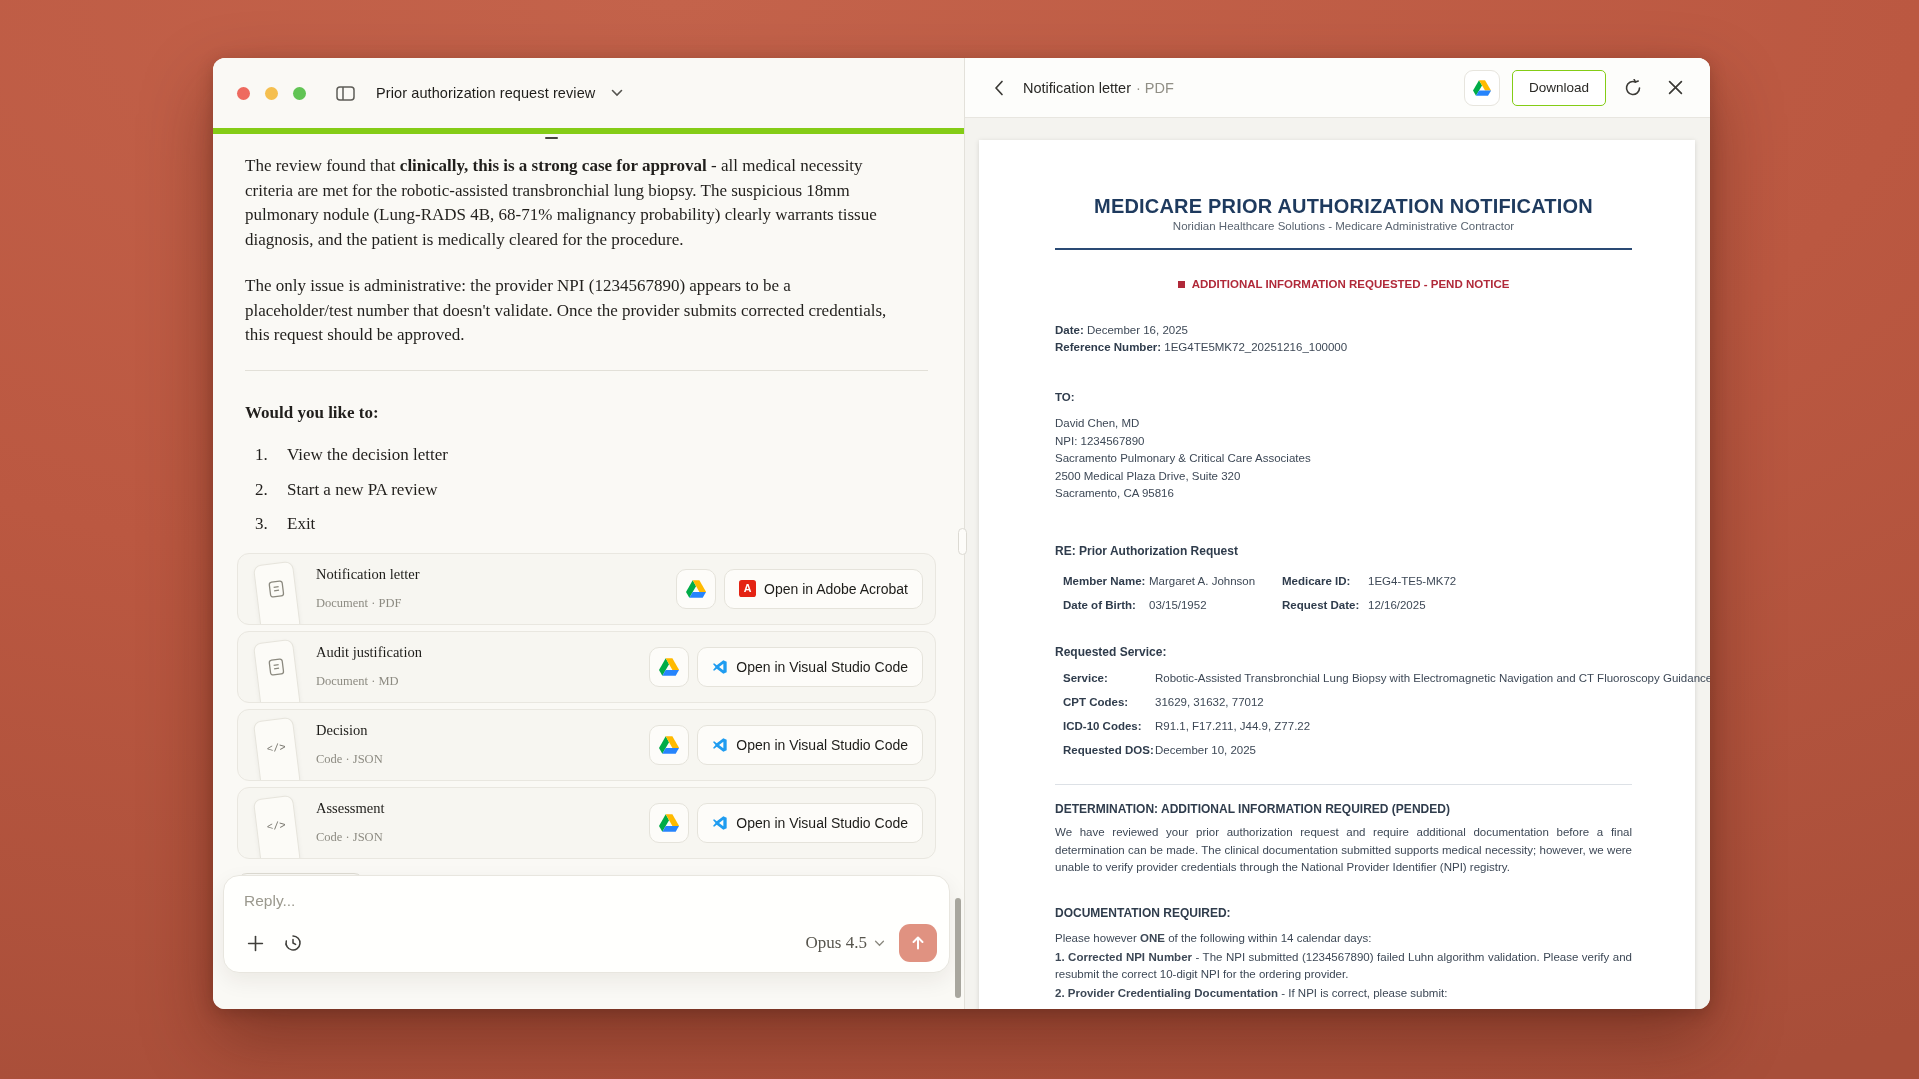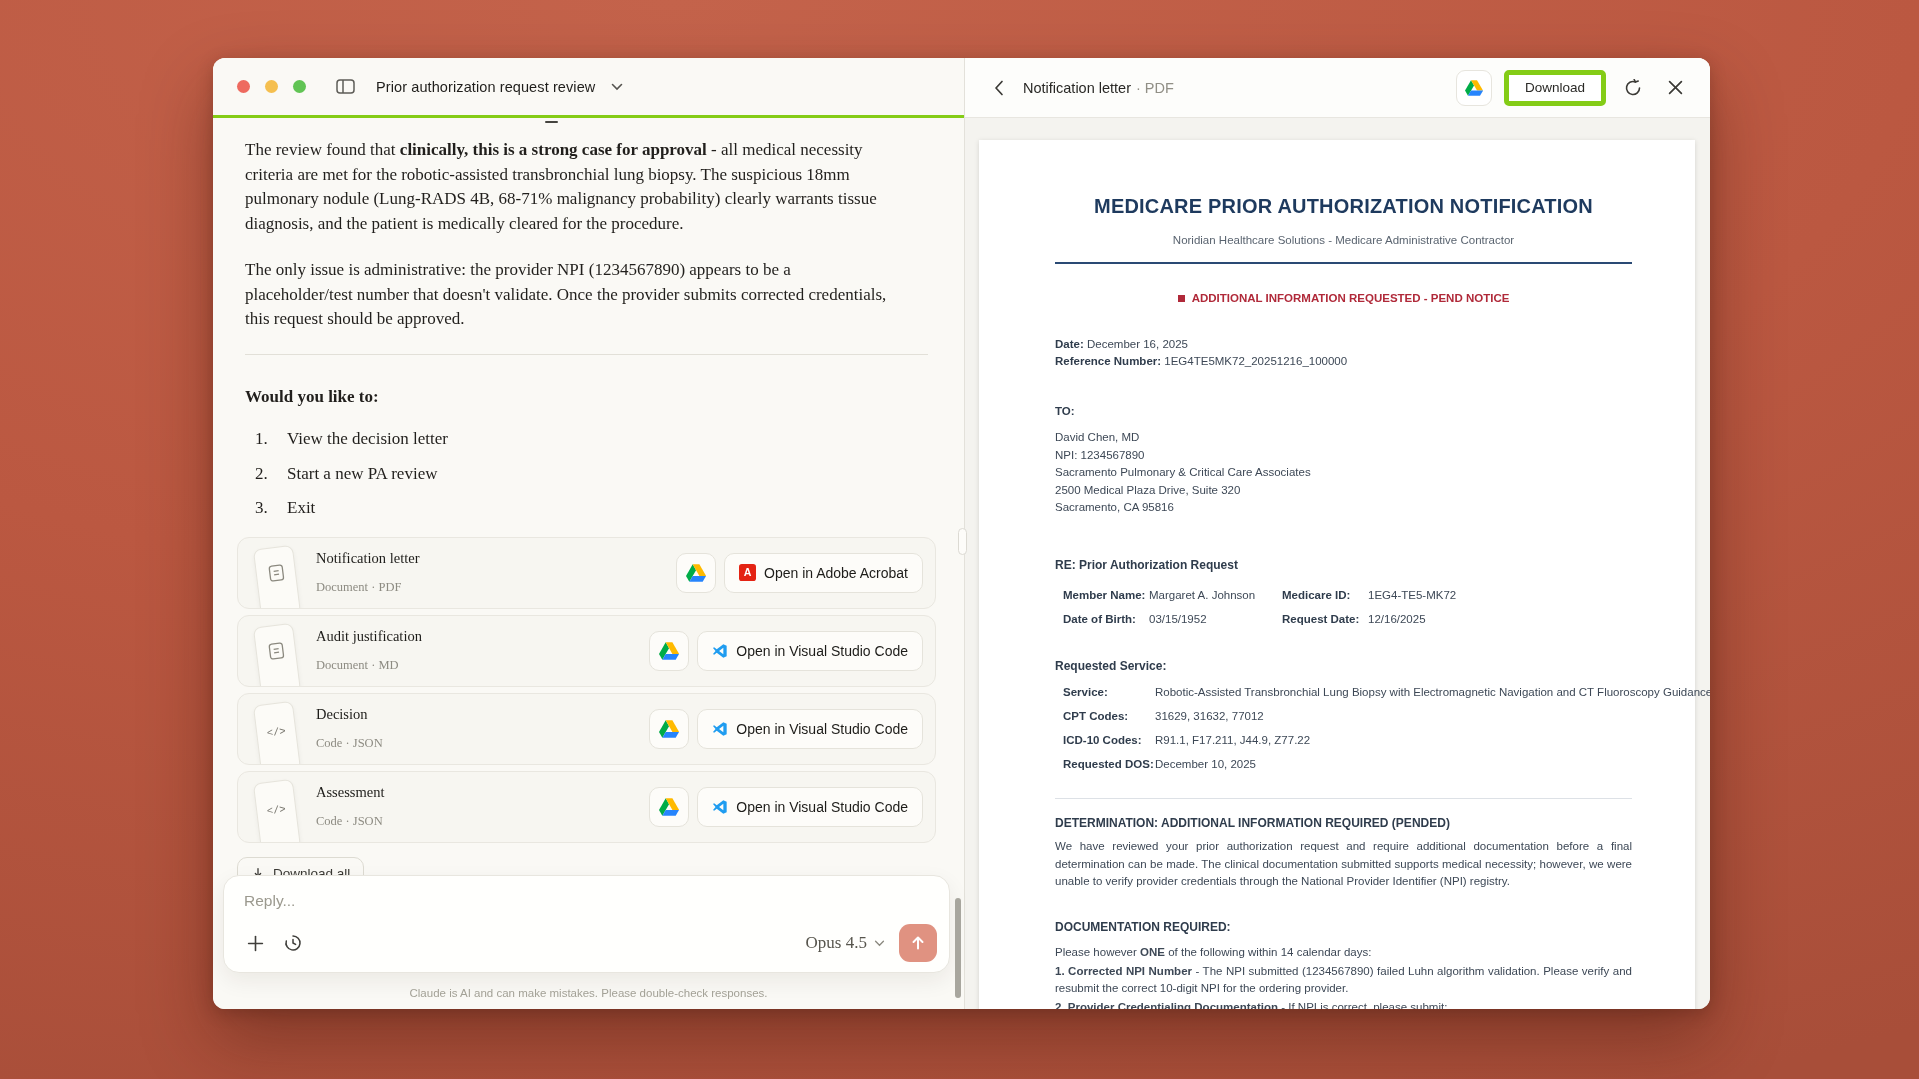--- a/index.html
+++ b/index.html
@@ -10,22 +10,22 @@
     background: radial-gradient(130% 110% at 35% 0%, #c4634b 0%, #bb5841 50%, #a84e39 100%); }
 
   .window { position:absolute; left:213px; top:58px; width:1497px; height:951px;
     border-radius:12px; background:#faf9f5; overflow:hidden; display:flex;
     box-shadow:0 30px 70px rgba(60,20,10,.40), 0 4px 16px rgba(60,20,10,.25); }
 
   
   .chat-panel { width:752px; flex:none; position:relative; display:flex; flex-direction:column;
     border-right:1px solid #e3e1da; background:#faf9f5; }
 
-  .titlebar { height:60px; flex:none; display:flex; align-items:center; gap:8px;
-    padding:0 24px; border-bottom:3px solid #84cc16; }
+  .titlebar { height:76px; flex:none; display:flex; align-items:center; gap:8px;
+    padding:0 24px; border-bottom:6px solid #84cc16; }
   .tl { width:13px; height:13px; border-radius:50%; }
   .tl.red{ background:#ee6a5f; } .tl.yellow{ background:#f5bf4f; margin-left:7px;} .tl.green{ background:#61c454; margin-left:7px;}
   .panel-toggle { margin-left:18px; display:grid; place-items:center; width:26px; height:26px; border-radius:6px; }
   .win-title { margin-left:10px; font-size:14.5px; color:#1f1e1b; font-weight:500; letter-spacing:.1px; }
   .title-chevron { margin-left:8px; display:grid; place-items:center; }
 
   .chat-scroll { flex:1; padding:20px 28px 0 24px; position:relative;
     font-family:"Liberation Serif", serif; font-size:17px; line-height:24.5px; color:#211f1c; }
   .top-dash { position:absolute; top:3px; left:332px; width:13px; height:2px; background:#45443f; border-radius:1px; }
 
@@ -82,31 +82,31 @@
   
   .viewer { flex:1; display:flex; flex-direction:column; background:#f4f3ef; min-width:0; }
   .viewer-topbar { height:60px; flex:none; background:#fdfdfb; border-bottom:1px solid #e8e6e0;
     display:flex; align-items:center; padding:0 20px; }
   .back-btn { width:28px; height:28px; display:grid; place-items:center; border-radius:7px; cursor:pointer; }
   .viewer-title { margin-left:10px; font-size:14.5px; color:#292825; font-weight:500; }
   .viewer-title-suffix { font-size:14.5px; color:#91location8f86; color:#918f86; margin-left:5px; }
   .viewer-actions { margin-left:auto; display:flex; align-items:center; gap:12px; }
   .drive-sm { width:36px; height:36px; border:1px solid #e7e5de; background:#fff; border-radius:9px;
     display:grid; place-items:center; cursor:pointer; }
-  .download-btn { height:36px; border:5px solid #84cc16; background:#fff; border-radius:5px;
+  .download-btn { height:36px; border:1px solid #84cc16; background:#fff; border-radius:5px;
     padding:0 16px; font-size:13.5px; font-weight:500; color:#2a2926; cursor:pointer;
     font-family:"Liberation Sans", sans-serif; }
   .icon-btn { width:30px; height:30px; display:grid; place-items:center; border-radius:7px; cursor:pointer; }
 
   .viewer-body { flex:1; padding:22px 15px 0 14px; overflow:hidden; }
   .pdf-page { background:#fff; width:716px; height:110%; box-shadow:0 1px 5px rgba(0,0,0,.13);
     padding:58px 63px 0 76px; color:#3d4856; font-size:11.5px; line-height:17.5px; }
 
   .pdf-title { text-align:center; font-size:20px; font-weight:700; color:#1e3a5e; letter-spacing:.2px; }
-  .pdf-subtitle { text-align:center; font-size:11.5px; color:#5a6470; margin-top:16px; }
+  .pdf-subtitle { text-align:center; font-size:11.5px; color:#5a6470; margin-top:2px; }
   .pdf-rule { border:none; border-top:2.5px solid #2a4a74; margin-top:13px; }
   .pdf-notice { text-align:center; margin-top:26px; color:#b02939; font-weight:700; font-size:11.5px; }
   .pdf-notice .sq { display:inline-block; width:7px; height:7px; background:#b02939; margin-right:7px; }
   .pdf-meta { margin-top:28px; }
   .pdf-meta b, .pdf b, .lbl { font-weight:700; color:#2f3c4c; }
   .pdf-to { margin-top:32px; font-weight:700; color:#2f3c4c; }
   .pdf-to-lines { margin-top:9px; }
   .pdf-re { margin-top:40px; font-weight:700; color:#2f3c4c; font-size:12px; }
   .kv-table { margin:10px 0 0 8px; }
   .kv-row { display:flex; height:24px; align-items:center; }
@@ -329,21 +329,20 @@
           </span>
           <button class="send-btn">
             <svg width="16" height="16" viewBox="0 0 16 16" fill="none" stroke="#ffffff" stroke-width="2" stroke-linecap="round" stroke-linejoin="round">
               <line x1="8" y1="13.5" x2="8" y2="3"></line>
                 <polyline points="3.5,7 8,2.5 12.5,7"></polyline>
             </svg>
           </button>
         </div>
       </div>
 
-      <div class="chat-footer">Claude is AI and can make mistakes. Please double-check responses.</div>
       <div class="chat-scrollbar"></div>
       <div class="split-handle"></div>
     </div>
 
     <div class="viewer">
       <div class="viewer-topbar">
         <span class="back-btn">
           <svg width="10" height="16" viewBox="0 0 10 16" fill="none" stroke="#3b3a36" stroke-width="1.7" stroke-linecap="round" stroke-linejoin="round">
             <polyline points="8,1.5 2,8 8,14.5"></polyline>
           </svg>

